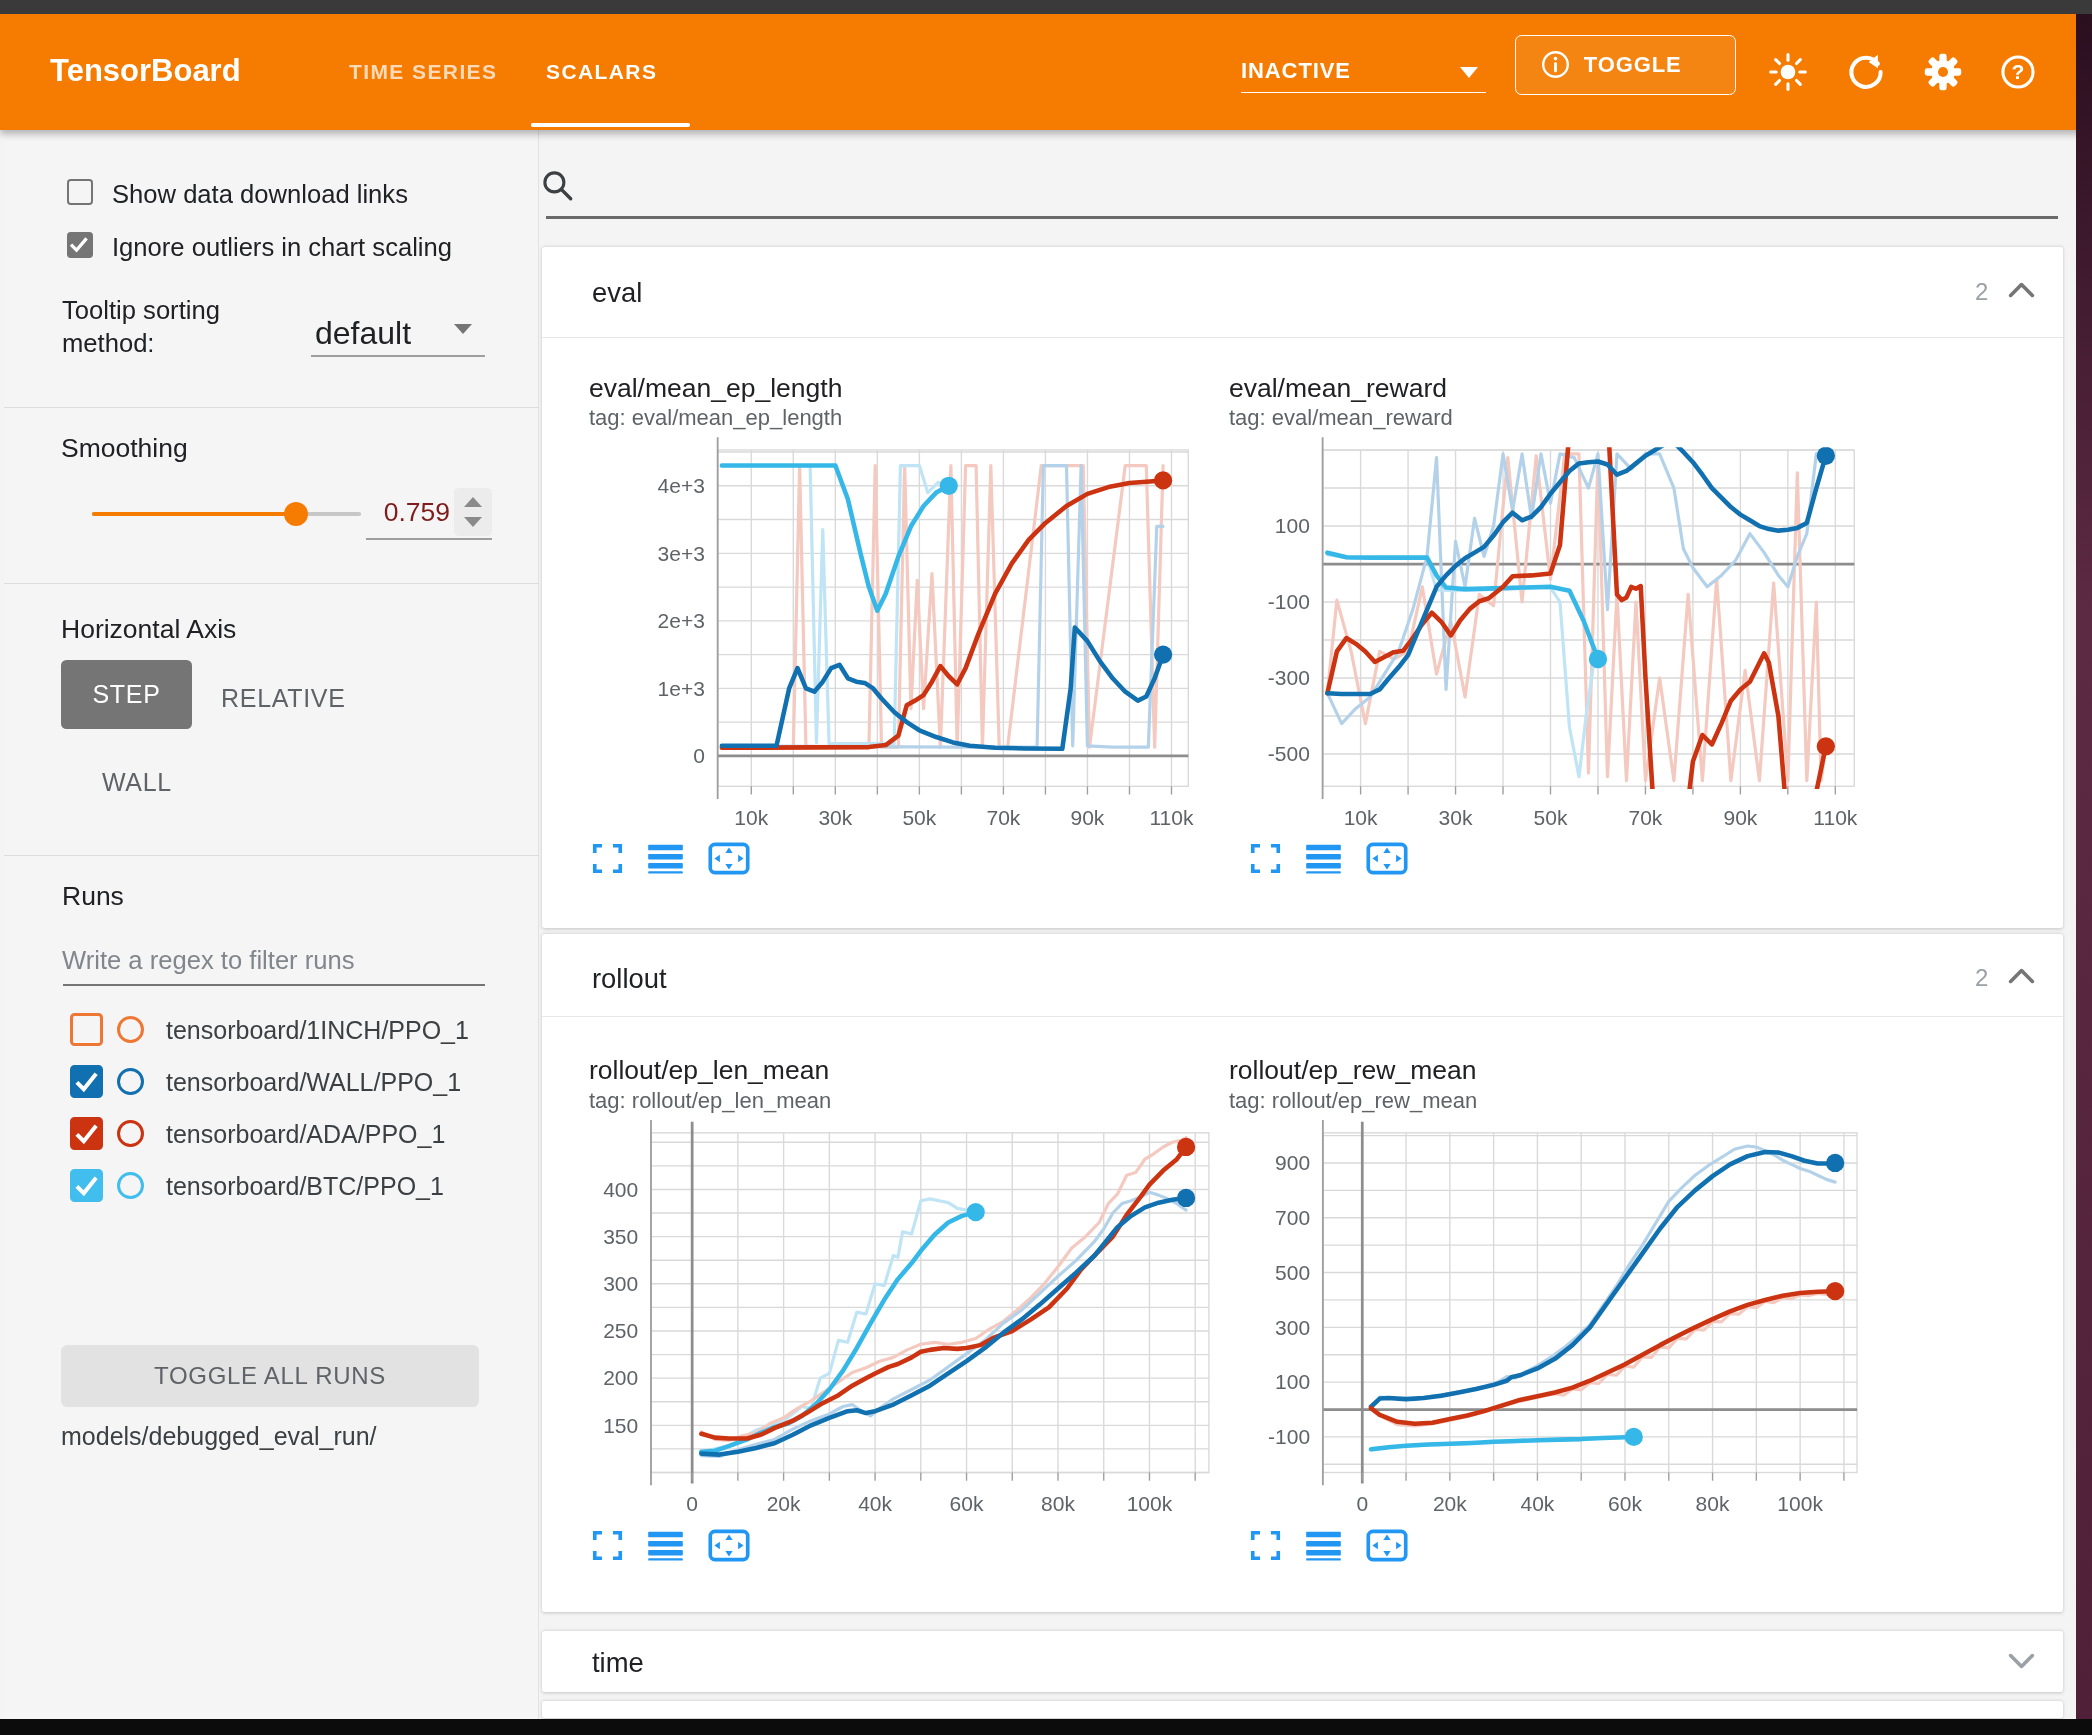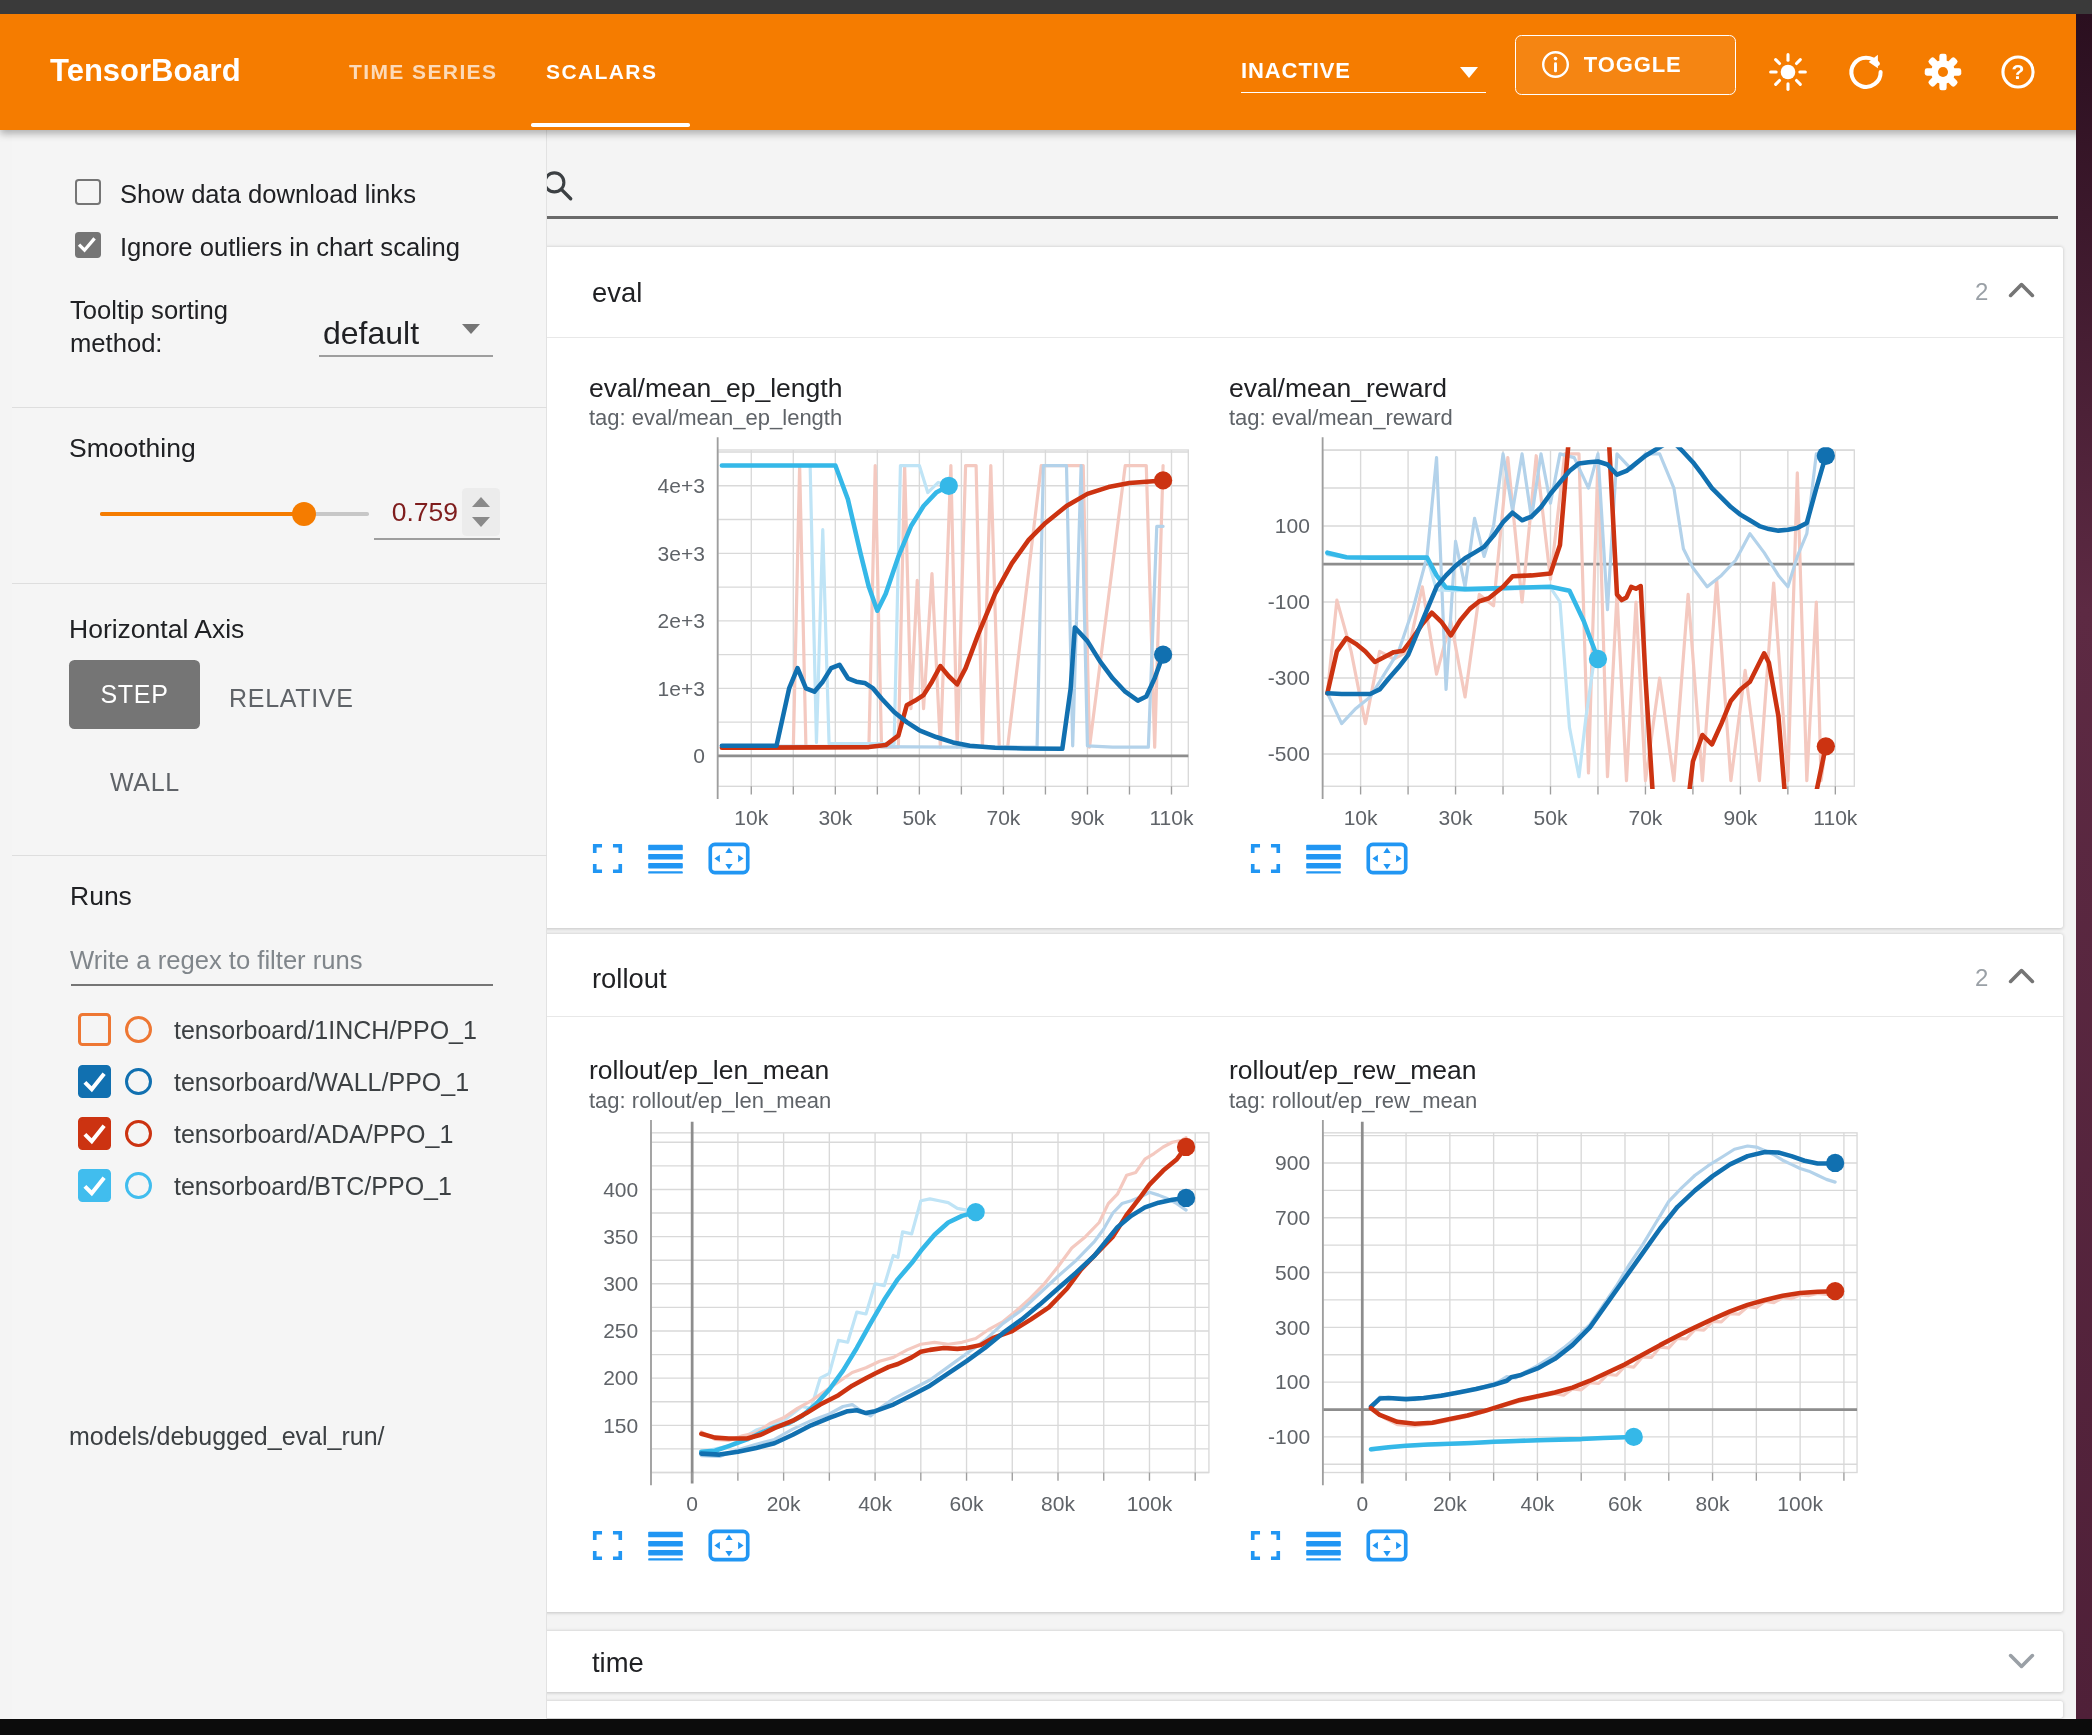--- a/index.html
+++ b/index.html
@@ -25,21 +25,21 @@
   .upload-btn svg { margin-left:24px; }
   .upload-label { margin-left:12.8px; font-size:22px; font-weight:700; letter-spacing:0.9px; }
   .hicon { position:absolute; top:37px; width:42px; height:42px; cursor:pointer; }
 
   
   .right-strip { position:absolute; left:2076px; top:13.7px; width:16.4px; height:1705px;
     background:linear-gradient(#2a0f1f, #5d2a43 35%, #4f2038); z-index:35; }
   .bottombar { position:absolute; left:0; top:1719px; width:2092px; height:16.4px; background:#0c0c0c; z-index:45; }
 
   
-  .sidebar { position:absolute; left:12px; top:130px; width:535px; height:1589px; background:#f5f5f5;
+  .sidebar { position:absolute; left:4px; top:130px; width:535px; height:1589px; background:#f5f5f5;
     border-right:0.9px solid #e2e2e2; z-index:10; }
   .sb-divider { position:absolute; left:0; width:535px; height:0.9px; background:#dedede; }
   .sb-label { position:absolute; color:#202124; font-size:25.6px; }
   .cb { position:absolute; width:25.6px; height:25.6px; border:2.7px solid #757575; border-radius:3.7px; cursor:pointer; }
   .cb.checked { background:#757575; }
   .cb svg { position:absolute; left:-2.7px; top:-2.7px; }
   .dd-value { position:absolute; color:#202124; font-size:32px; cursor:pointer; }
   .dd-caret { position:absolute; width:0; height:0; border-left:9.1px solid transparent;
     border-right:9.1px solid transparent; border-top:10px solid #757575; }
   .underline-thin { position:absolute; height:1.8px; background:#9e9e9e; }
@@ -225,20 +225,21 @@
     <div class="run-row" style="top:1030px;">
       <div class="run-cb" style="border-color: rgb(65, 189, 238); background: rgb(65, 189, 238);">
           <svg width="33" height="33" viewBox="0 0 36 36">
             <polyline points="7.5,19 15,26.5 28.5,9.5" fill="none" stroke="#fff" stroke-width="4.4"></polyline>
           </svg>
         </div>
       <div class="run-circle" style="border-color: rgb(65, 189, 238);"></div>
       <div class="run-label">tensorboard/BTC/PPO_1</div>
     </div>
 
+    <div class="toggle-all">TOGGLE ALL RUNS</div>
     <div class="base-path">models/debugged_eval_run/</div>
   </div>
 
   <svg class="search-icon-wrap" width="38" height="38" viewBox="0 0 42 42">
     <circle cx="17" cy="17" r="10.5" fill="none" stroke="#3c4043" stroke-width="3.4"></circle>
     <line x1="25" y1="25" x2="35" y2="35" stroke="#3c4043" stroke-width="3.8" stroke-linecap="round"></line>
   </svg>
   <div class="main-filter-underline"></div>
 
   <div class="card" style="top:247px; height:681px;">

